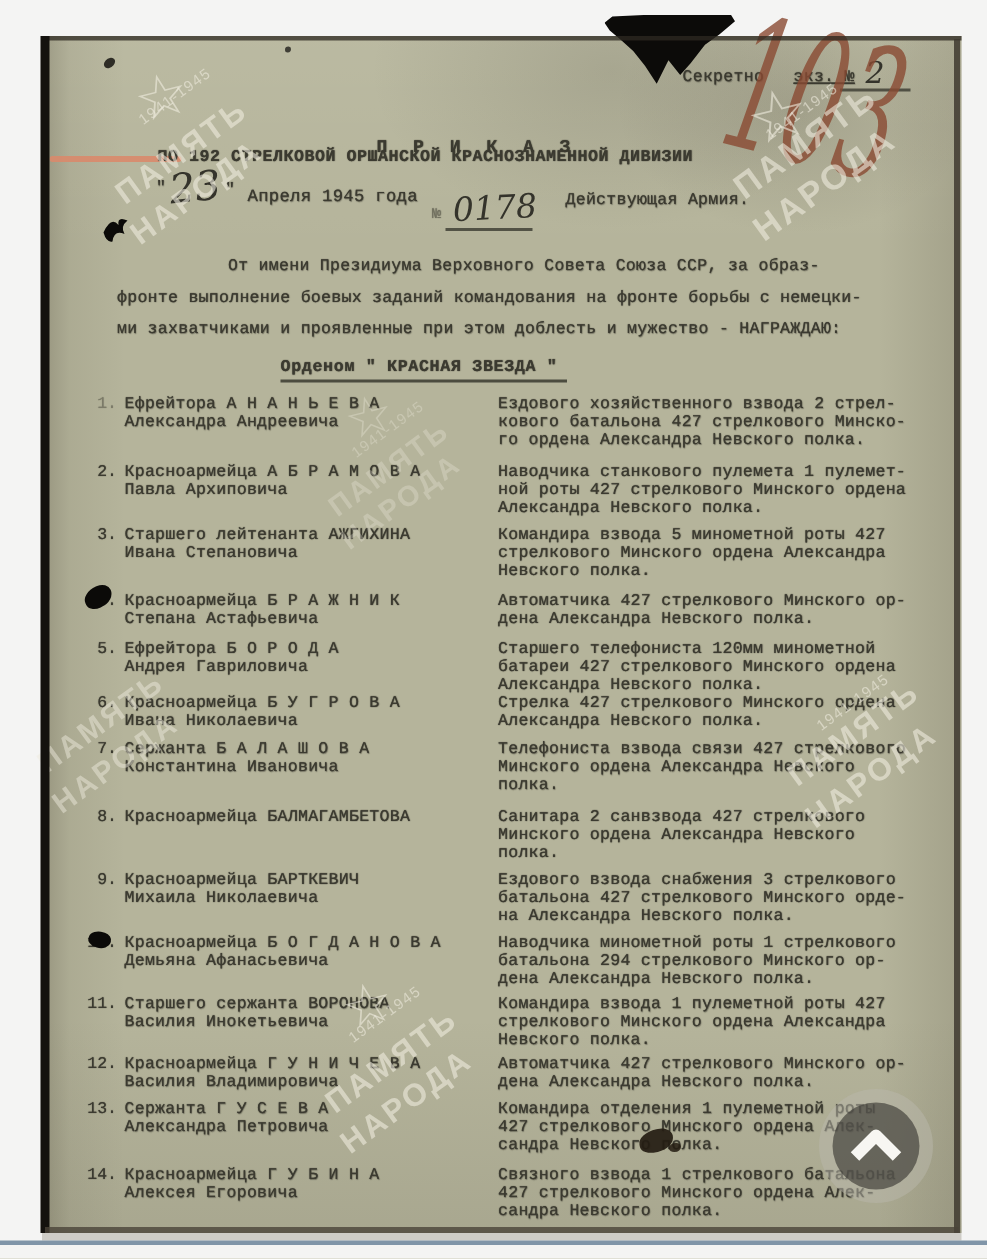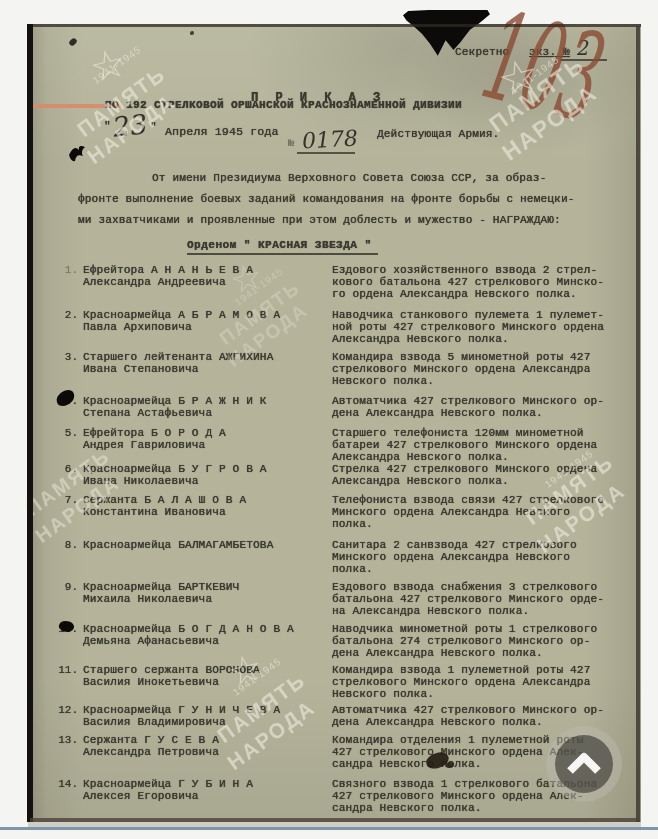--- a/index.html
+++ b/index.html
@@ -225,21 +225,21 @@
       </div>
   </div>
   <div class="row" style="top:623px;">
     <div class="num">10.</div>
     <div class="nm">
         <div>Красноармейца Б О Г Д А Н О В А</div>
         <div>Демьяна Афанасьевича</div>
       </div>
     <div class="ds">
         <div>Наводчика минометной роты 1 стрелкового</div>
-        <div>батальона 274 стрелкового Минского ор-</div>
+        <div>батальона 294 стрелкового Минского ор-</div>
         <div>дена Александра Невского полка.</div>
       </div>
   </div>
   <div class="row" style="top:664px;">
     <div class="num">11.</div>
     <div class="nm">
         <div>Старшего сержанта ВОРОНОВА</div>
         <div>Василия Инокетьевича</div>
       </div>
     <div class="ds">

